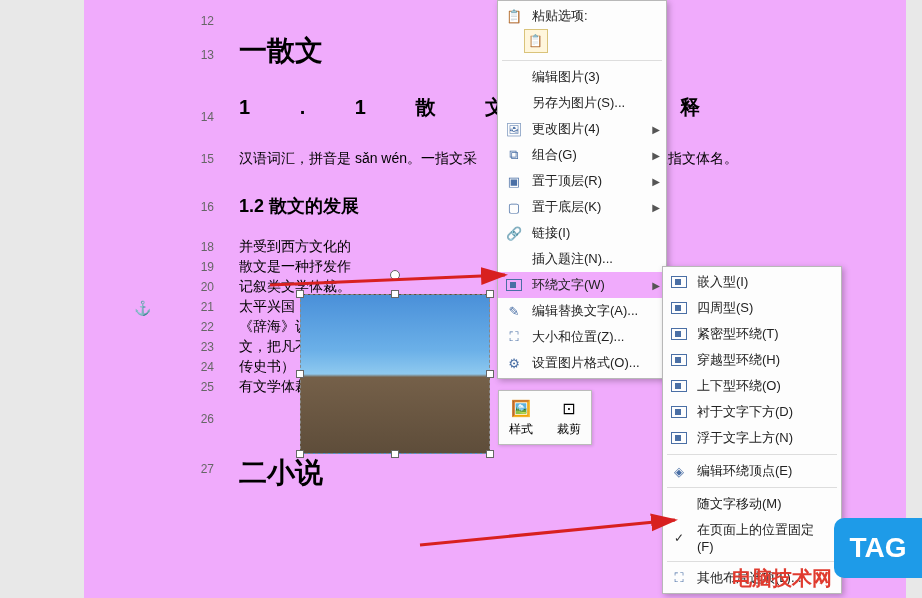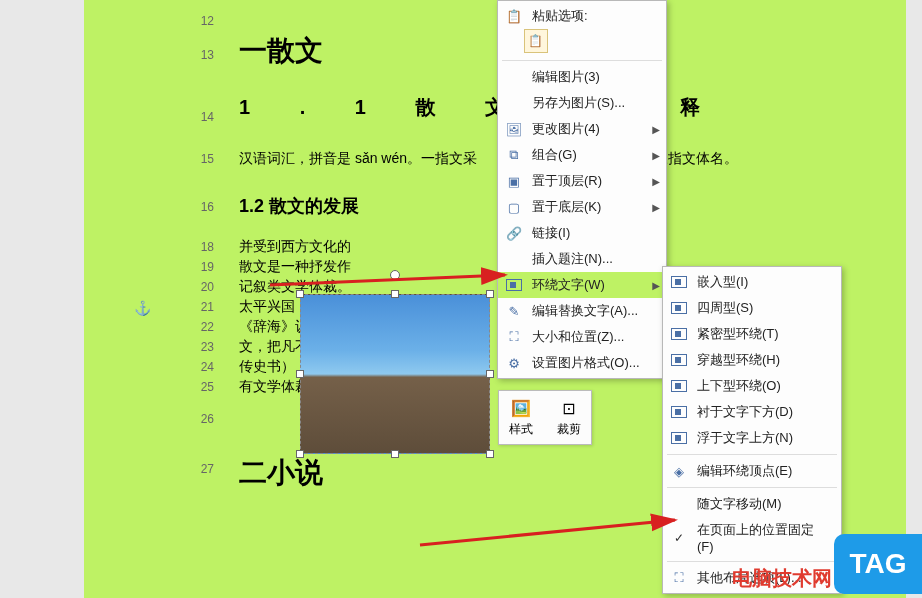--- a/index.html
+++ b/index.html
@@ -9,21 +9,21 @@
       width: 922px;
       height: 598px;
       position: relative;
       overflow: hidden;
     }
     .page {
       position: absolute;
       left: 84px;
       top: 0;
       width: 822px;
-      background: #bef264;
+      background: #f0abfc;
       min-height: 598px;
       padding-top: 10px;
     }
     .nospacing { letter-spacing: 0;}
 
     .doc-row { position: relative; height: 26px; }
     .rownum { position:absolute; left:100px; color:#666; font-size:12px; top:4px; width:30px; text-align:right;}
     .rowtxt { position:absolute; left:155px; font-size:14px; top:2px; }
     .rowtxt.hhead { font-size:28px; font-weight:bold;}
     .rowtxt.h2 { font-size:20px; font-weight:bold;}
@@ -62,37 +62,37 @@
     .ctx-menu {
       position:absolute; background:#fdfdfd; border:1px solid #b8b8b8;
       box-shadow:2px 2px 6px rgba(0,0,0,0.25);
       font-size:13px; min-width:170px; padding:2px 0;
     }
     .ctx-menu.main { left:497px; top:0; width:165px;}
     .ctx-menu.sub { left:662px; top:266px; width:180px;}
     .ctx-item {
       display:flex; align-items:center; gap:8px; padding:4px 20px 4px 6px; position:relative; cursor:pointer;
     }
-    .ctx-item.highlight { background:#bef264;}
+    .ctx-item.highlight { background:#f0abfc;}
     .ctx-icon { width:20px; display:inline-flex; justify-content:center; color:#4a6fa5; font-size:13px;}
     .ctx-label { flex:1; color:#222;}
     .ctx-arrow { position:absolute; right:6px; font-size:10px; color:#555;}
     .ctx-sep { height:1px; background:#ddd; margin:3px 4px;}
     .paste-icon-row { padding:0 0 4px 26px; display:flex; gap:4px;}
     .paste-glyph { width:24px; height:24px; border:1px solid #d9c37a; background:#fff6dc; display:flex; align-items:center; justify-content:center; font-size:12px; color:#a0863f;}
     .check { color:#333; font-size:12px;}
 
     
     .arrow { position:absolute; pointer-events:none;}
     .arrow svg { overflow:visible;}
 
     
     .watermark { position:absolute; right:90px; bottom:6px; font-size:20px; color:#e03b2f; font-weight:bold; font-family:"Microsoft YaHei";}
     .tag-badge {
-      position:absolute; right:0; bottom:4px; width:88px; height:60px;
+      position:absolute; right:0; bottom:20px; width:88px; height:60px;
       background:#1e9be8; color:#fff; font-size:28px; font-weight:bold;
       display:flex; align-items:center; justify-content:center;
       border-radius:10px 0 0 10px;
     }
 
     .wrap-icon { width:16px; height:12px; border:1px solid #4a6fa5; display:inline-block; position:relative;}
     .wrap-icon::before{content:"";position:absolute;left:3px;top:2px;width:6px;height:6px;background:#4a6fa5;}
   </style>
 </head>
 <body>

